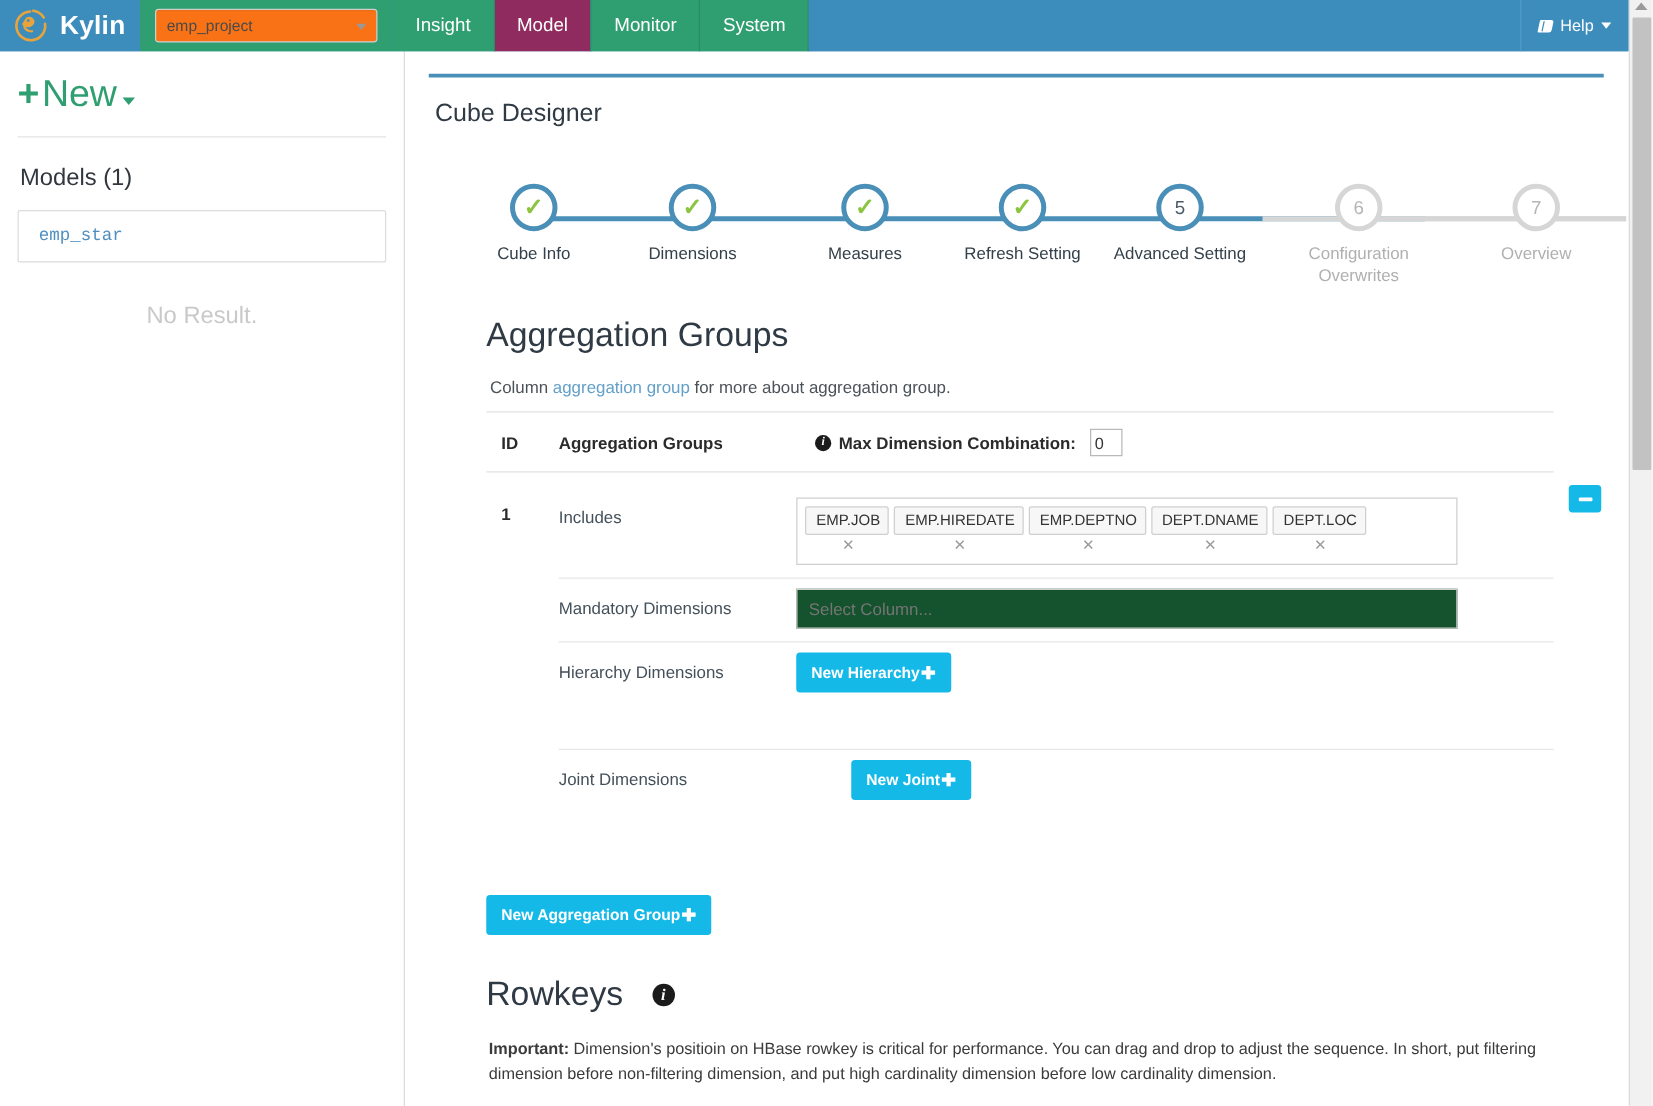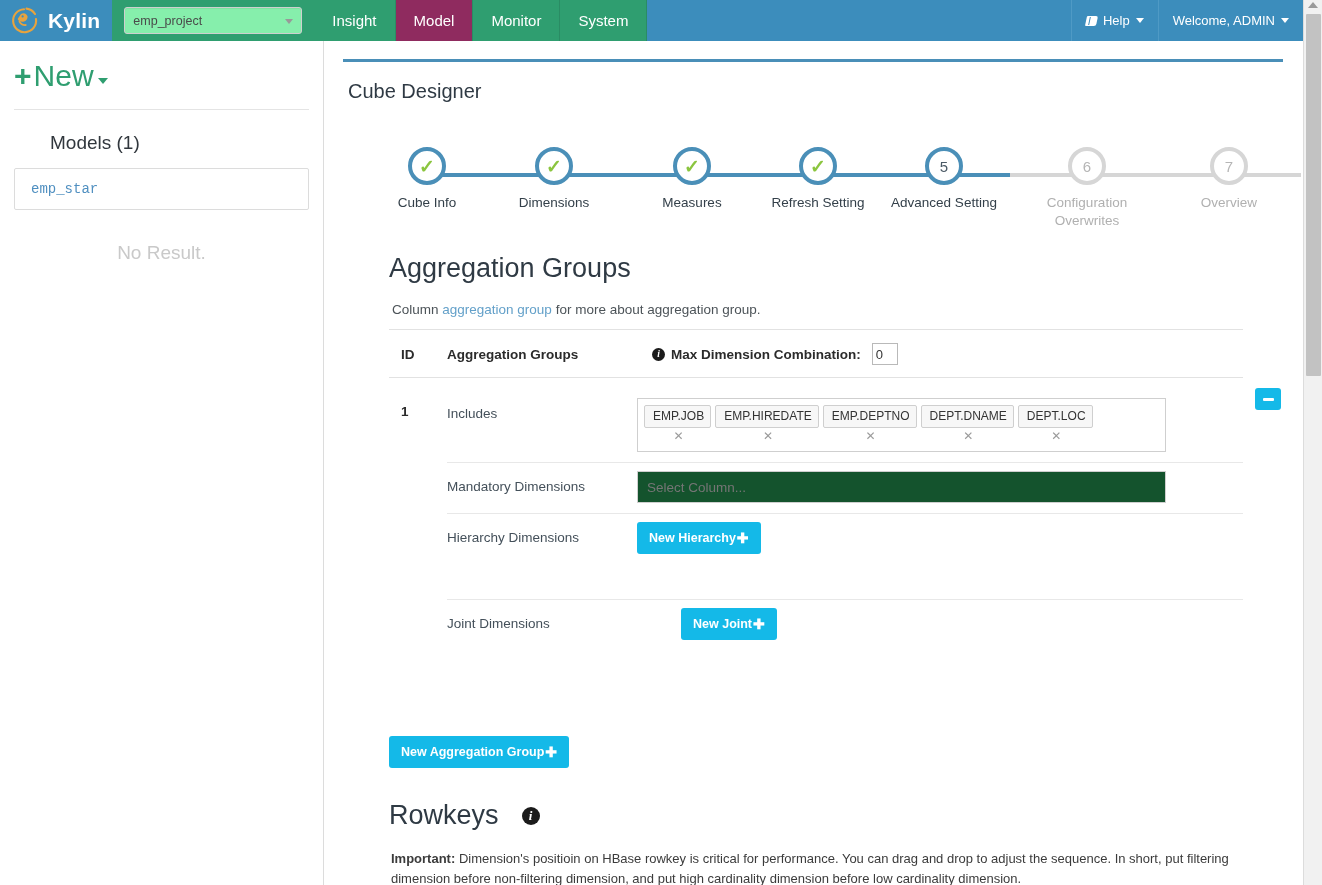--- a/index.html
+++ b/index.html
@@ -33,21 +33,21 @@
     font-size: 21px; font-weight: 700; color: #ffffff;
     letter-spacing: .2px; line-height: 1;
   }
   .project-select-wrap {
     background: #2f9e70;
     display: flex; align-items: center;
     padding: 0 12px;
   }
   .project-select {
     width: 178px; height: 27px;
-    background: #86efac;
+    background: #f97316;
     border: 1px solid #cfcfcf;
     border-radius: 3px;
     display: flex; align-items: center;
     padding: 0 8px;
     font-size: 12.5px; color: #4a4a4a;
     position: relative;
     box-shadow: inset 0 1px 1px rgba(0,0,0,.06);
   }
   .project-select .caret {
     position: absolute; right: 8px; top: 50%;
@@ -120,21 +120,20 @@
   .new-caret {
     width: 0; height: 0; margin-left: 2px; margin-top: 10px;
     border-left: 5px solid transparent;
     border-right: 5px solid transparent;
     border-top: 6px solid #2f9e70;
   }
   .sb-divider { height: 1px; background: #e4e4e4; margin: 2px 0 0 0; }
   .sb-section-title {
     font-size: 19px; color: #31373d; font-weight: 400;
     padding: 22px 0 14px 2px;
-    margin-left: 34px;
   }
   .model-box {
     border: 1px solid #dcdcdc;
     border-radius: 2px;
     padding: 12px 16px;
     font-size: 14px;
     color: #4f8fc0;
     background: #fff;
     cursor: pointer;
     font-family: Liberation Mono, monospace;
@@ -307,21 +306,21 @@
     position: absolute; right: -38px; top: 10px;
     width: 26px; height: 22px;
     background: #14b9e8;
     border: none; border-radius: 3px;
     color: #ffffff;
     display: flex; align-items: center; justify-content: center;
     cursor: pointer;
   }
   .minus-bar { width: 11px; height: 3px; background: #ffffff; border-radius: 1px; }
 
-  .new-agg-wrap { margin-top: 66px; }
+  .new-agg-wrap { margin-top: 46px; }
 
   
   .rowkeys-h {
     display: flex; align-items: center; gap: 23px;
     font-size: 27px; font-weight: 400; color: #2f3a44;
     margin: 32px 0 0 0;
   }
   .info-dot-lg {
     display: inline-flex; align-items: center; justify-content: center;
     width: 18px; height: 18px; border-radius: 50%;
@@ -397,24 +396,20 @@
     <div class="nav-item">Monitor</div>
     <div class="nav-item">System</div>
   </div>
 
   <div class="nav-filler"></div>
 
   <div class="nav-right">
     <div class="nav-right-item">
       <span class="book-icon"></span>
       <span>Help</span>
-      <span class="caret-down-w"></span>
-    </div>
-    <div class="nav-right-item">
-      <span>Welcome, ADMIN</span>
       <span class="caret-down-w"></span>
     </div>
   </div>
 </div>
 
 <div class="sidebar">
   <div class="new-btn">
     <span class="plus-glyph">+</span>
     <span>New</span>
     <span class="new-caret"></span>

